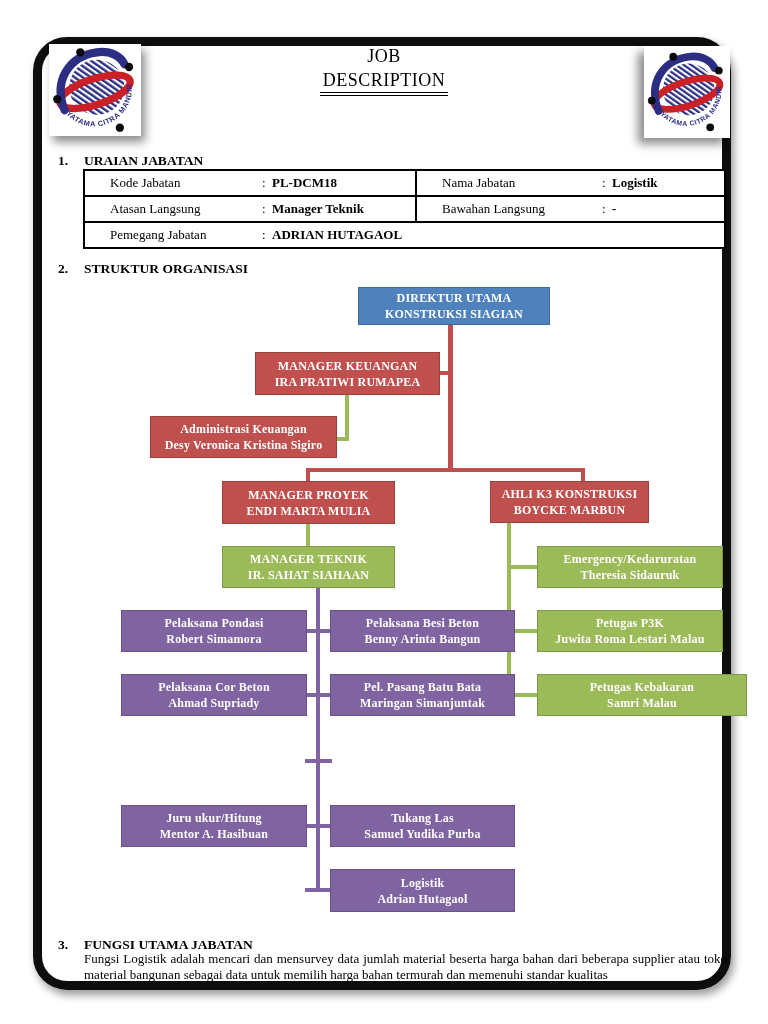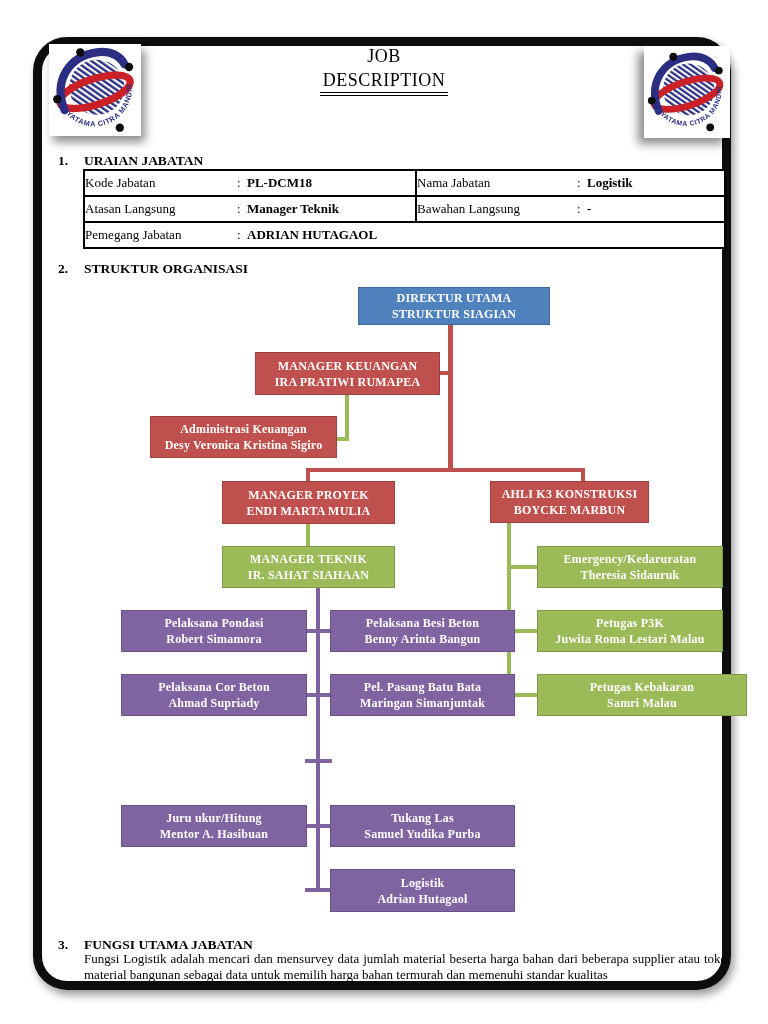--- a/index.html
+++ b/index.html
@@ -20,21 +20,21 @@
   .sh .num{display:inline-block;width:26px;}
   .sh1{top:153px;} .sh2{top:261px;} .sh3{top:937px;}
   .info-table{position:absolute;left:83px;top:169px;width:643px;border:2px solid #000;
               box-sizing:border-box;z-index:3;font-size:13px;background:#fff;}
   .t-row{display:flex;height:24px;border-bottom:2px solid #000;}
   .t-row:last-child{border-bottom:none;}
   .t-cell{display:flex;align-items:center;box-sizing:border-box;}
   .t-left{width:330px;}
   .t-right{flex:1;border-left:2px solid #000;}
   .t-full{flex:1;}
-  .lbl{display:inline-block;width:152px;}
+  .lbl{display:inline-block;width:152px;margin-left:25px;}
   .t-right .lbl{width:160px;}
   .colon{display:inline-block;width:10px;}
   .val{font-weight:bold;}
   .org-layer{position:absolute;left:0;top:0;width:768px;height:1024px;z-index:2;}
   .org-box{position:absolute;z-index:3;color:#fff;font-weight:bold;text-align:center;
            display:flex;flex-direction:column;justify-content:center;box-sizing:border-box;
            border:1px solid rgba(0,0,0,.18);line-height:16px;font-size:12px;letter-spacing:.2px;}
   .conn{position:absolute;z-index:2;}
   .fungsi{position:absolute;left:84px;top:951px;width:643px;font-size:13px;line-height:15.5px;
           text-align:justify;z-index:3;}
@@ -151,21 +151,21 @@
       <div class="conn" style="left: 507px; top: 629px; width: 31px; height: 4px; background: rgb(155, 187, 89);"></div>
       <div class="conn" style="left: 507px; top: 693px; width: 31px; height: 4px; background: rgb(155, 187, 89);"></div>
       <div class="conn" style="left: 316px; top: 588px; width: 4px; height: 304px; background: rgb(128, 100, 162);"></div>
       <div class="conn" style="left: 305px; top: 629px; width: 27px; height: 4px; background: rgb(128, 100, 162);"></div>
       <div class="conn" style="left: 305px; top: 693px; width: 27px; height: 4px; background: rgb(128, 100, 162);"></div>
       <div class="conn" style="left: 305px; top: 759px; width: 27px; height: 4px; background: rgb(128, 100, 162);"></div>
       <div class="conn" style="left: 305px; top: 824px; width: 27px; height: 4px; background: rgb(128, 100, 162);"></div>
       <div class="conn" style="left: 305px; top: 888px; width: 27px; height: 4px; background: rgb(128, 100, 162);"></div>
       <div class="org-box" style="left: 358px; top: 287px; width: 192px; height: 38px; background: rgb(79, 129, 189);">
         <div>DIREKTUR UTAMA</div>
-        <div>STRUKTUR SIAGIAN</div>
+        <div>KONSTRUKSI SIAGIAN</div>
       </div>
       <div class="org-box" style="left: 255px; top: 352px; width: 185px; height: 43px; background: rgb(192, 80, 77);">
         <div>MANAGER KEUANGAN</div>
         <div>IRA PRATIWI RUMAPEA</div>
       </div>
       <div class="org-box" style="left: 150px; top: 416px; width: 187px; height: 42px; background: rgb(192, 80, 77);">
         <div>Administrasi Keuangan</div>
         <div>Desy Veronica Kristina Sigiro</div>
       </div>
       <div class="org-box" style="left: 222px; top: 481px; width: 173px; height: 43px; background: rgb(192, 80, 77);">

